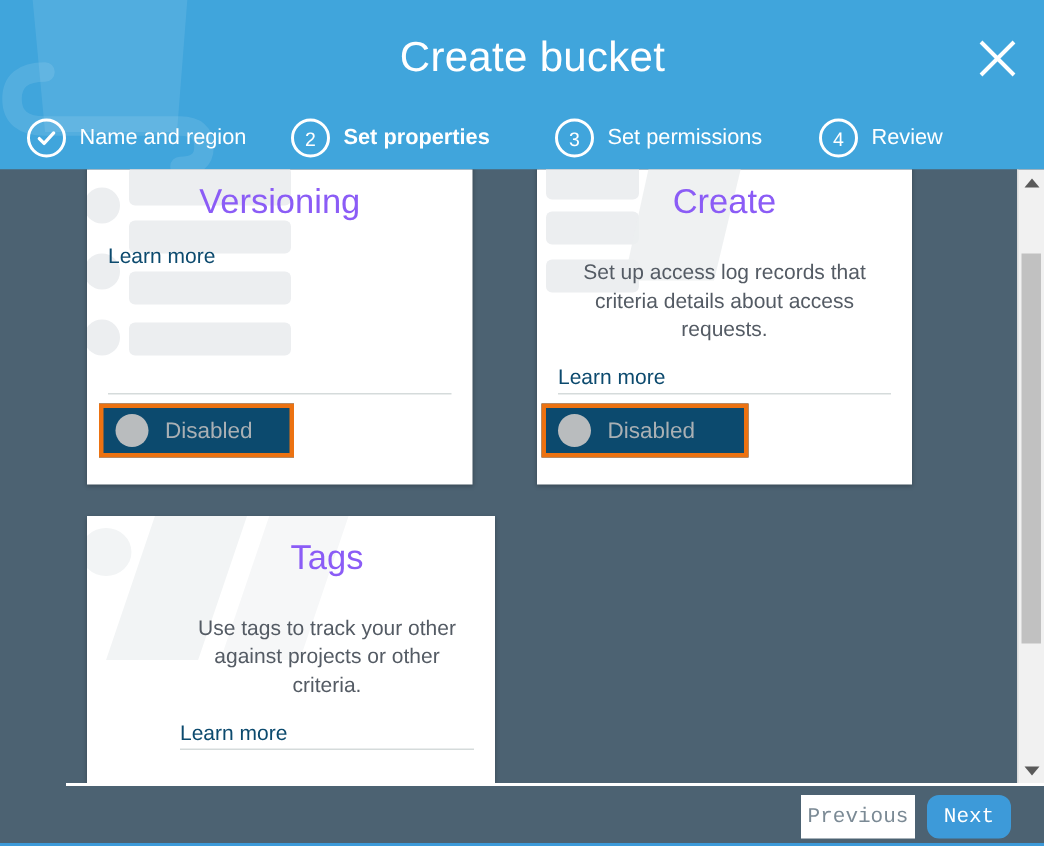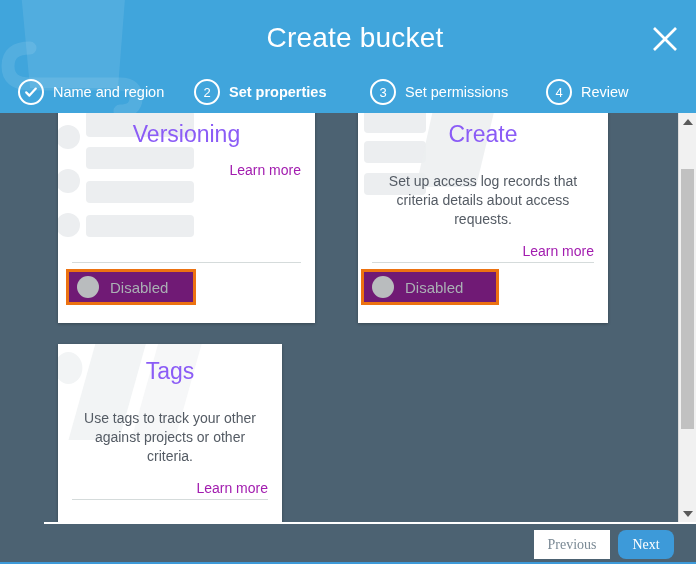--- a/index.html
+++ b/index.html
@@ -133,43 +133,43 @@
   .card-desc {
     text-align: center;
     font-size: 14px;
     color: #545b64;
     line-height: 19px;
     margin: 0;
     padding-top: 24px;
   }
   .card-link {
     display: block;
-    text-align: right;
+    text-align: left;
     font-size: 14px;
-    color: #a21caf;
+    color: #0c4a6e;
     margin-top: 14px;
     cursor: pointer;
     text-decoration: none;
   }
   .card-divider {
     position: absolute;
     left: 14px; right: 14px;
     height: 1px;
     background: #d5dbdb;
   }
 
   
   .toggle-row {
     position: absolute;
     display: flex;
     align-items: center;
     gap: 11px;
     box-sizing: border-box;
     border: 3px solid #ec7211;
-    background: #701a75;
+    background: #0c4a6e;
     padding-left: 8px;
     cursor: pointer;
   }
   .toggle-knob {
     width: 22px; height: 22px;
     border-radius: 50%;
     background: #b9bcbe;
     flex: none;
   }
   .toggle-label {
@@ -233,21 +233,21 @@
     position: absolute;
     top: 8px;
     height: 29px;
     font-size: 14px;
     display: flex;
     align-items: center;
     justify-content: center;
     cursor: pointer;
     box-sizing: border-box;
     border: none;
-    font-family: Liberation Serif, serif;
+    font-family: Liberation Mono, monospace;
   }
   #prev-button {
     left: 534px;
     width: 76px;
     background: #ffffff;
     color: #7b8a95;
   }
   #next-button {
     left: 618px;
     width: 56px;
@@ -346,21 +346,21 @@
       <p class="card-desc">Set up access log records that criteria details about access requests.</p>
       <a class="card-link">Learn more</a>
       <div class="card-divider" style="top:155px;"></div>
     </div>
     <div class="toggle-row" style="left:3px; top:162px; width:138px; height:36px;">
       <div class="toggle-knob"></div>
       <span class="toggle-label">Disabled</span>
     </div>
   </div>
 
-  <div class="card" style="left:58px; top:231px; width:224px; height:185px;">
+  <div class="card" style="left:58px; top:231px; width:224px; height:185px;padding-left:48px;">
     <svg class="card-wm" viewBox="0 0 257 185" preserveAspectRatio="none">
       <circle cx="12" cy="24" r="16" fill="#f2f4f5"></circle>
       <path d="M46 -10 L104 -10 L70 96 L12 96 Z" fill="#f2f4f5"></path>
       <path d="M118 -10 L168 -10 L134 96 L84 96 Z" fill="#f6f7f8"></path>
     </svg>
     <div class="card-inner">
       <h2 class="card-title">Tags</h2>
       <p class="card-desc">Use tags to track your other against projects or other criteria.</p>
       <a class="card-link">Learn more</a>
       <div class="card-divider" style="top:155px;"></div>

